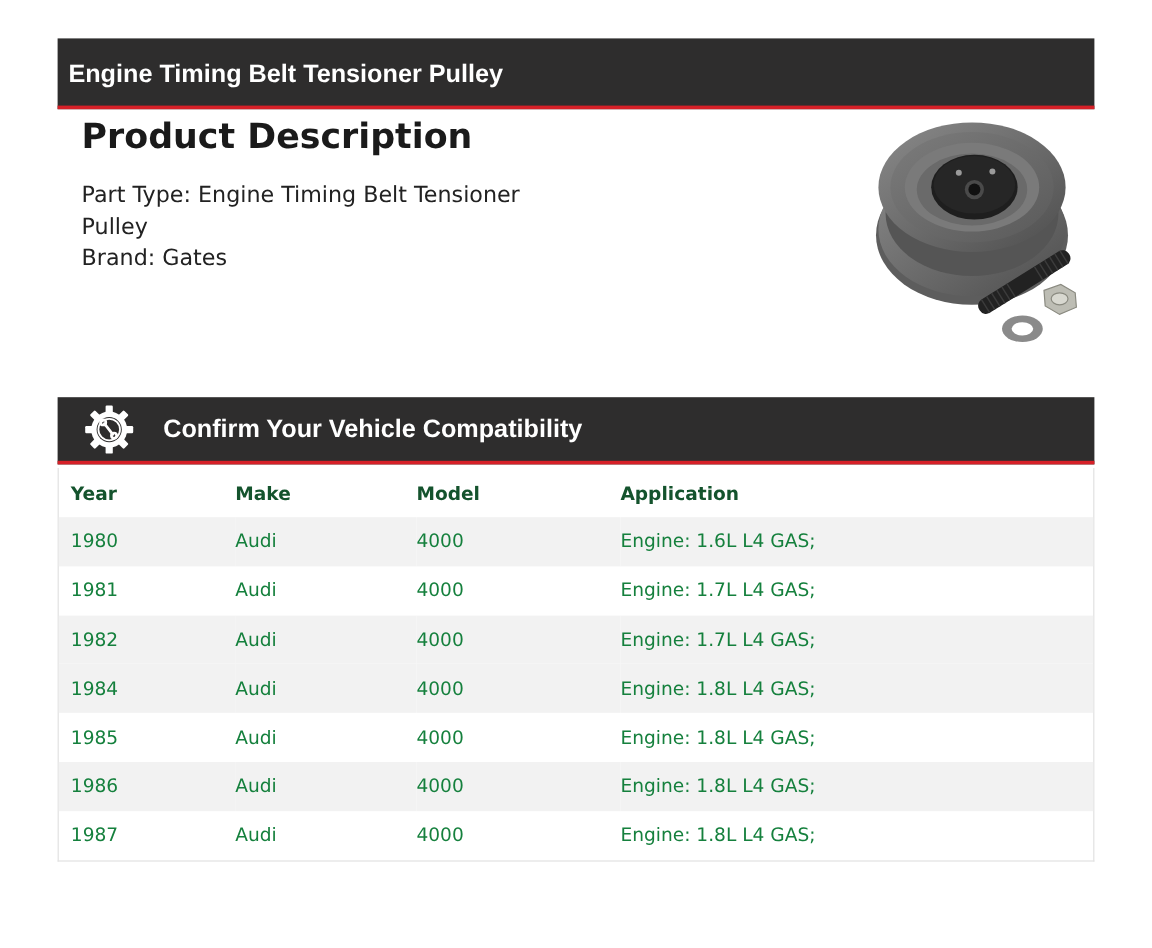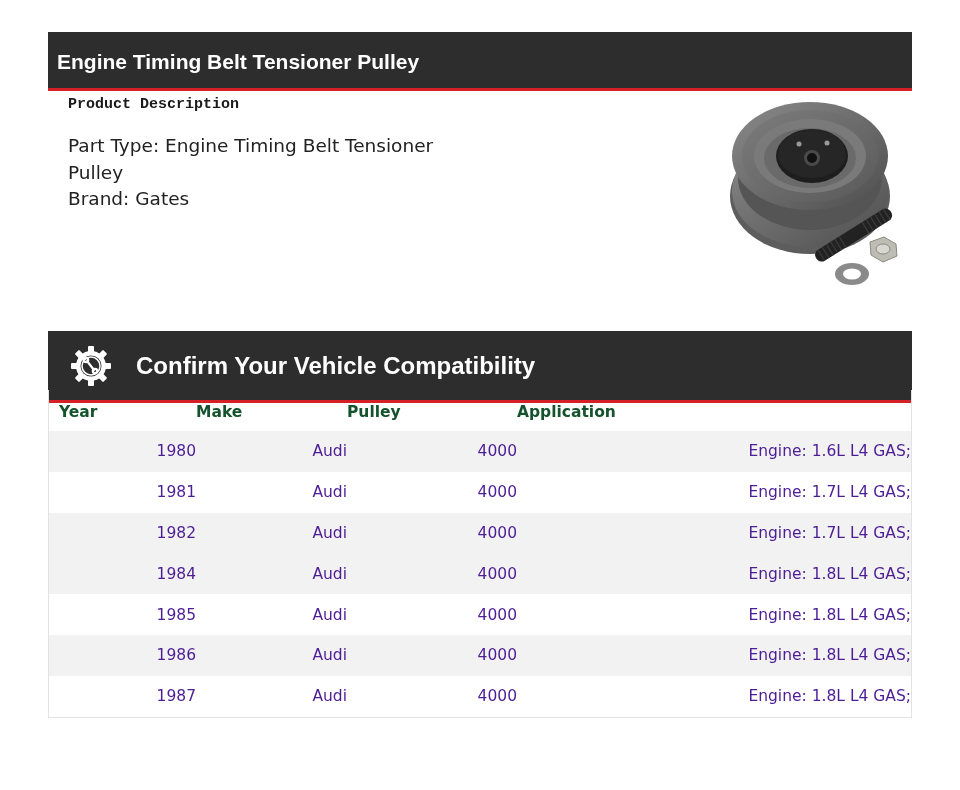--- a/index.html
+++ b/index.html
@@ -10,37 +10,37 @@
       position: absolute; left: 48px; width: 864px;
       background: #2e2d2d;
       border-bottom: 3px solid #d62027;
       color: #ffffff;
       font-family: "Liberation Sans", sans-serif;
       font-weight: bold;
       display: flex; align-items: center;
     }
     .banner-1 { top: 32px; height: 59px; padding-left: 9px; font-size: 21px; }
     .banner-1 .title { position: relative; top: 2px; }
-    .banner-2 { top: 331px; height: 72px; padding-left: 22px; font-size: 24px; }
+    .banner-2 { top: 331px; height: 56px; padding-left: 22px; font-size: 21px; }
     .banner-2 .gear { width: 42px; height: 42px; margin-right: 24px; }
 
     .desc { position: absolute; left: 68px; top: 96px; width: 420px; }
-    .desc h2 { font-size: 15px; font-weight: bold; margin-bottom: 20px; letter-spacing: 0px; font-family: Liberation Mono, monospace; }
+    .desc h2 { font-size: 29px; font-weight: bold; margin-bottom: 20px; letter-spacing: 0px; }
     .desc p { font-size: 18.5px; line-height: 26.5px; color: #222; }
     .desc p b { font-weight: normal; }
 
     .product-img { position: absolute; left: 728px; top: 96px; width: 180px; height: 200px; }
 
     .table-wrap {
       position: absolute; left: 48px; top: 390px; width: 864px;
       border-left: 1px solid #e2e2e2; border-right: 1px solid #e2e2e2; border-bottom: 1px solid #e2e2e2;
     }
     table { width: 100%; border-collapse: collapse; font-size: 15.5px; }
     th { text-align: left; font-weight: bold; height: 41px; padding-top: 2px; color: #14532d; }
-    td { height: 40.8px; color: #4c1d95; text-align: right; }
+    td { height: 40.8px; color: #15803d; }
     tr.odd td { background: #f2f2f2; }
     .c1 { padding-left: 10px; width: 147px; }
     .c2 { width: 151px; }
     .c3 { width: 170px; }
   </style>
 </head>
 <body>
 
 <div class="banner banner-1">
   <span class="title">Engine Timing Belt Tensioner Pulley</span>
@@ -141,21 +141,21 @@
   </span>
   <span>Confirm Your Vehicle Compatibility</span>
 </div>
 
 <div class="table-wrap">
   <table>
     <thead>
       <tr>
         <th class="c1">Year</th>
         <th class="c2">Make</th>
-        <th class="c3">Pulley</th>
+        <th class="c3">Model</th>
         <th>Application</th>
       </tr>
     </thead>
     <tbody>
       <tr class="odd">
         <td class="c1">1980</td>
         <td class="c2">Audi</td>
         <td class="c3">4000</td>
         <td>Engine: 1.6L L4 GAS;</td>
       </tr>

